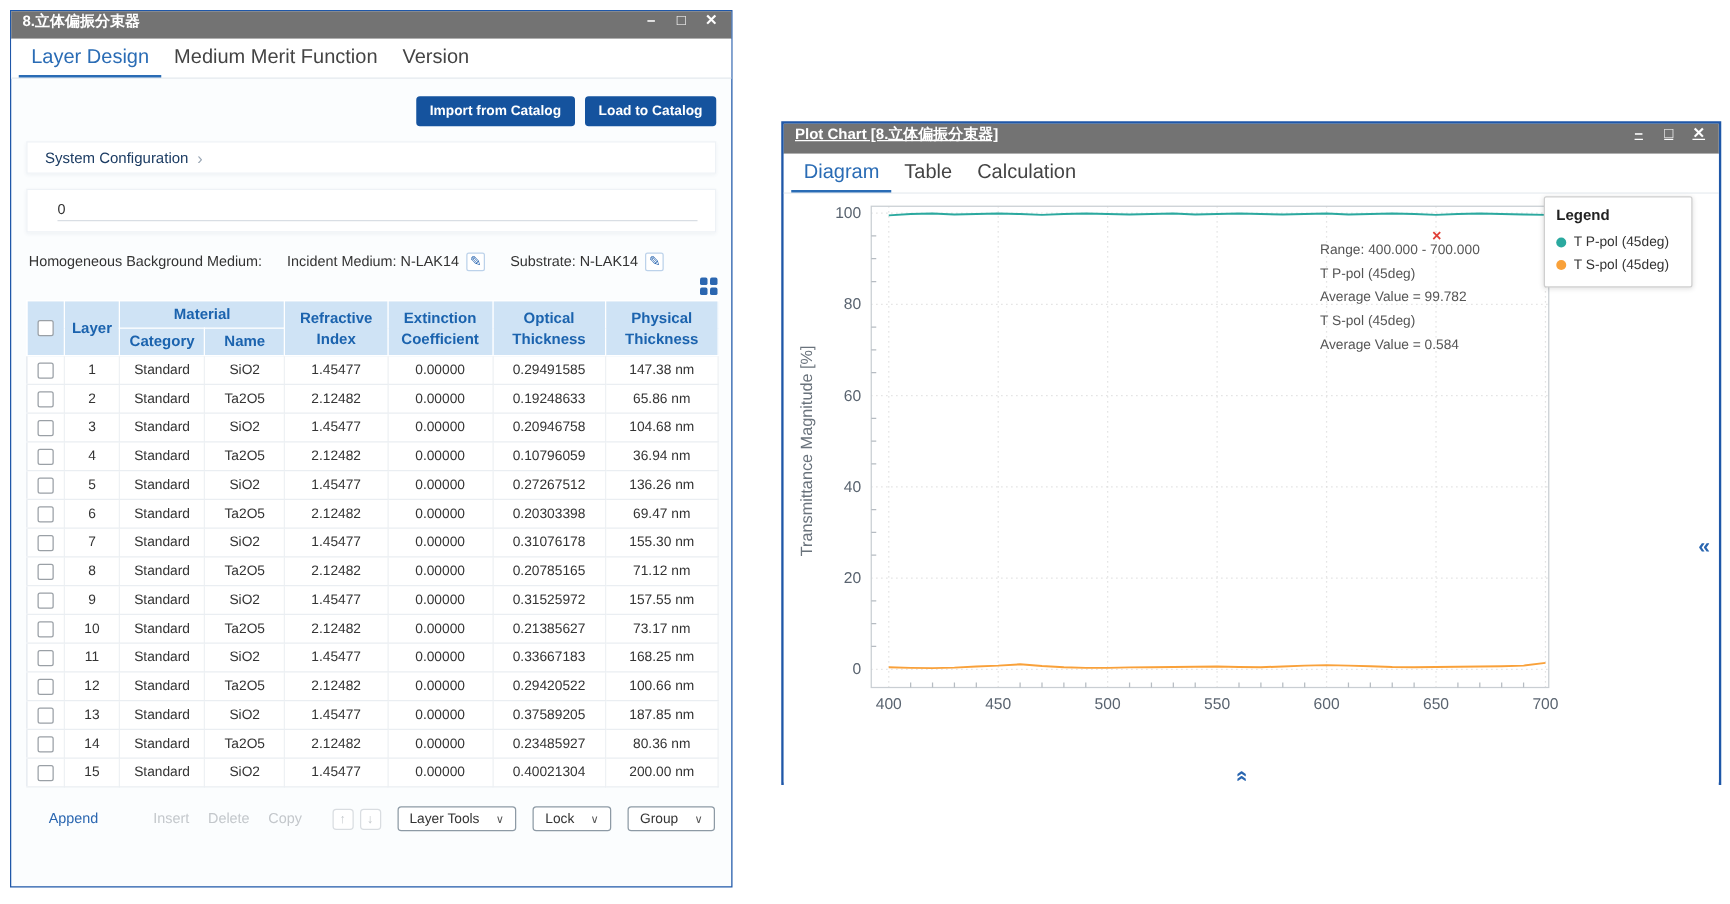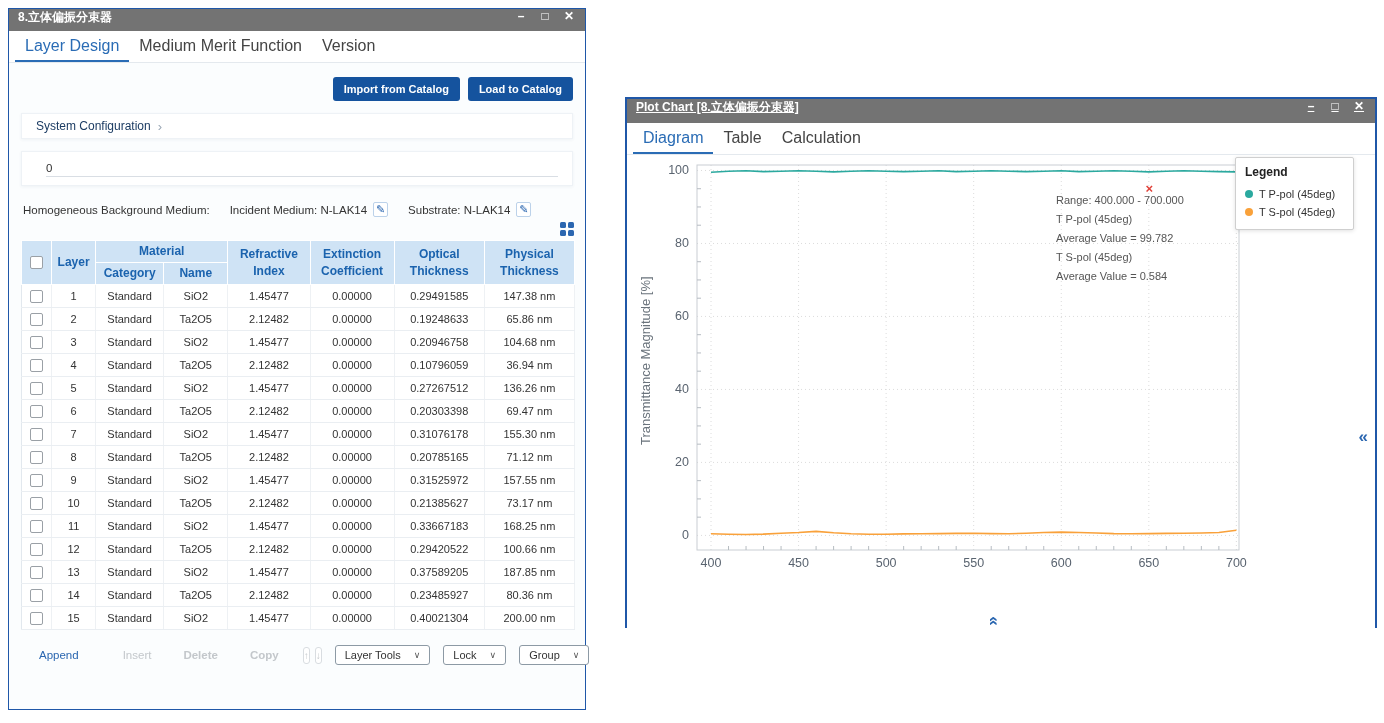--- a/index.html
+++ b/index.html
@@ -49,21 +49,21 @@
   .layer-table col.c-ri { width: 82px; } .layer-table col.c-ec { width: 84px; }
   .layer-table col.c-ot { width: 90px; } .layer-table col.c-pt { width: 90px; }
   .layer-table th { background: #cfe3f5; color: #1b63ae; font-size: 12px; font-weight: bold; border: 1px solid #fff; height: 22px; text-align: center; line-height: 17px; }
   .layer-table td { border-right: 1px solid #eef1f4; border-bottom: 1px solid #eaeef2; font-size: 11px; color: #333; text-align: center; height: 23px; white-space: nowrap; }
   .cb { display: inline-block; width: 13px; height: 13px; border: 1px solid #9aa0a6; border-radius: 2px; background: #fff; vertical-align: middle; }
 
   .footer-row { display: flex; align-items: center; margin: 13px 0 0 0; height: 24px; font-size: 11.5px; }
   .txt-btn { white-space: nowrap; }
   .txt-btn.primary { color: #2a66b0; margin-left: 30px; }
   .txt-btn.disabled { color: #c3c7cb; }
-  .ml40 { margin-left: 44px; } .ml30 { margin-left: 32px; font-weight: bold; }
+  .ml40 { margin-left: 44px; } .ml30 { margin-left: 15px; }
   .sq-btn { width: 17px; height: 17px; border: 1px solid #d9dde1; border-radius: 3px; color: #c3c7cb; font-size: 10px; display: inline-flex; align-items: center; justify-content: center; background: #fff; margin-left: 24px; }
   .sq-btn + .sq-btn { margin-left: 5px; }
   .dd-btn { display: inline-flex; align-items: center; gap: 13px; border: 1px solid #8d9aa5; background: #fff; border-radius: 3px; padding: 3px 9px; font-size: 11px; color: #333; margin-left: 13px; white-space: nowrap; }
   .dd-btn .chev { color: #555; font-size: 9px; }
 
   
   .right-window { left: 625px; top: 97px; width: 752px; height: 531px; border: 2px solid #1f57a8; background: #fff; }
   .right-window .titlebar { height: 24px; text-decoration: underline; }
   .chart-area { position: relative; width: 748px; height: 479px; background: #fff; }
   #plot-svg { position: absolute; left: 34px; top: 3px; }

